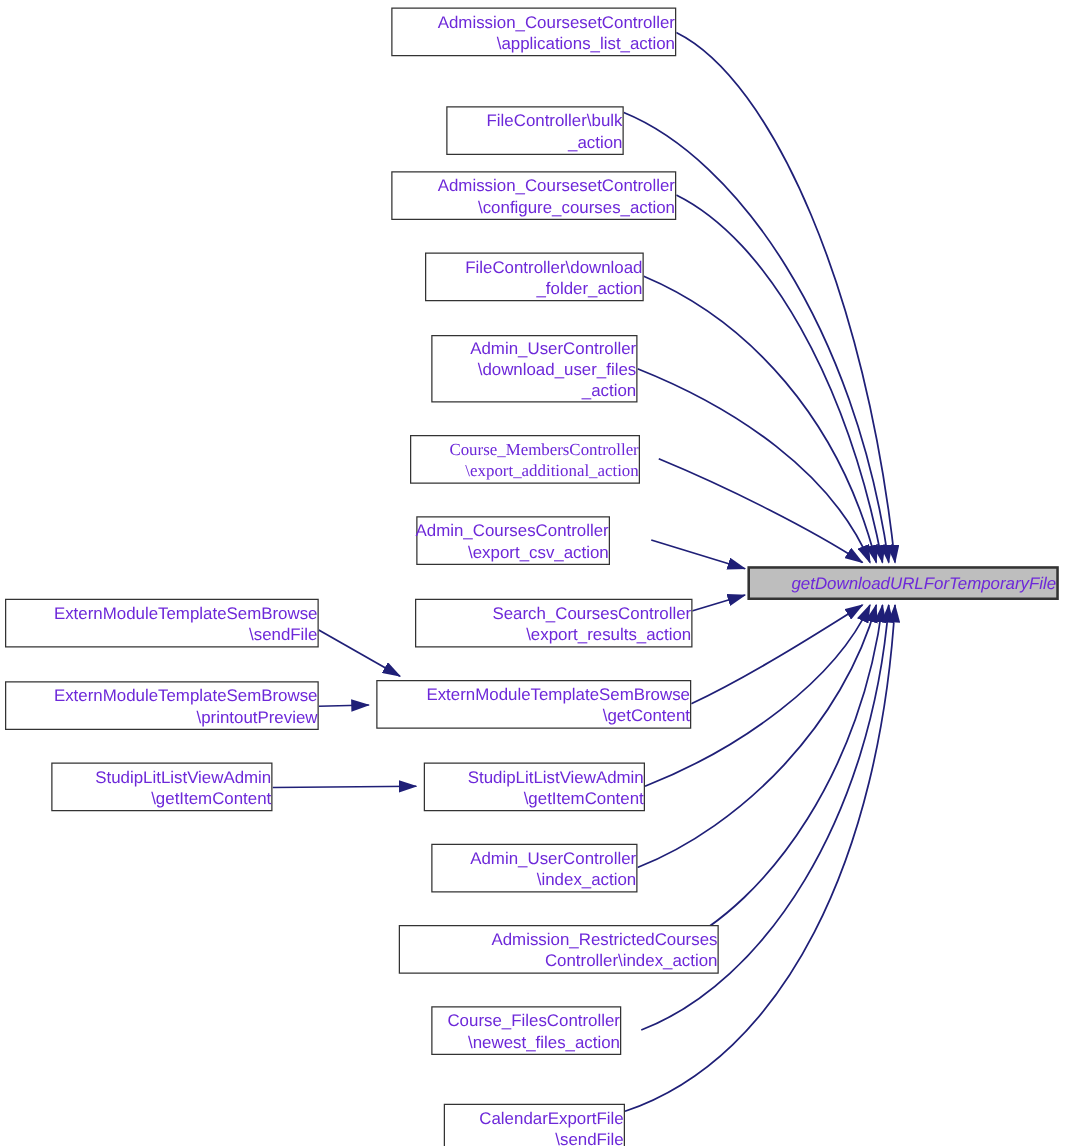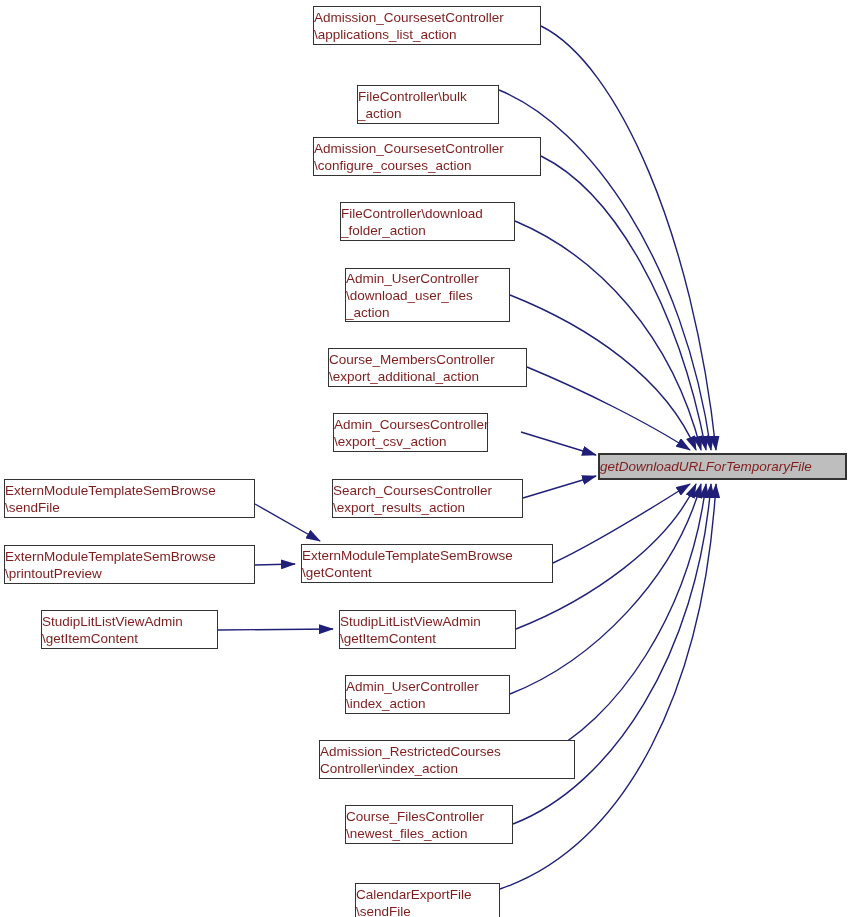--- a/index.html
+++ b/index.html
@@ -22,24 +22,24 @@
     width: 852px;
     height: 917px;
   }
   .node {
     position: absolute;
     box-sizing: border-box;
     background: #ffffff;
     border: 1.4px solid #333333;
     display: flex;
     flex-direction: column;
-    align-items: flex-start;
+    align-items: flex-end;
     justify-content: center;
     text-align: center;
-    color: #7f1d1d;
+    color: #6d28d9;
     font-size: 13.5px;
     line-height: 17px;
     white-space: nowrap;
     cursor: pointer;
   }
   .node.highlight {
     background: #bebebe;
     border-width: 2px;
     cursor: default;
     font-style: italic;
@@ -93,29 +93,29 @@
       </div>
       <div class="node" style="left: 340px; top: 202px; width: 175px; height: 39px;">
         <span class="line">FileController\download</span>
         <span class="line">_folder_action</span>
       </div>
       <div class="node" style="left: 345px; top: 268px; width: 165px; height: 54px;">
         <span class="line">Admin_UserController</span>
         <span class="line">\download_user_files</span>
         <span class="line">_action</span>
       </div>
-      <div class="node" style="left: 328px; top: 348px; width: 199px; height: 39px;">
+      <div class="node" style="left: 328px; top: 348px; width: 184px; height: 39px; font-family: Liberation Serif, serif;">
         <span class="line">Course_MembersController</span>
         <span class="line">\export_additional_action</span>
       </div>
       <div class="node" style="left: 333px; top: 413px; width: 155px; height: 39px;">
         <span class="line">Admin_CoursesController</span>
         <span class="line">\export_csv_action</span>
       </div>
-      <div class="node" style="left: 332px; top: 479px; width: 191px; height: 39px;">
+      <div class="node" style="left: 332px; top: 479px; width: 222px; height: 39px;">
         <span class="line">Search_CoursesController</span>
         <span class="line">\export_results_action</span>
       </div>
       <div class="node" style="left: 301px; top: 544px; width: 252px; height: 39px;">
         <span class="line">ExternModuleTemplateSemBrowse</span>
         <span class="line">\getContent</span>
       </div>
       <div class="node" style="left: 4px; top: 479px; width: 251px; height: 39px;">
         <span class="line">ExternModuleTemplateSemBrowse</span>
         <span class="line">\sendFile</span>
@@ -133,21 +133,21 @@
         <span class="line">\getItemContent</span>
       </div>
       <div class="node" style="left: 345px; top: 675px; width: 165px; height: 39px;">
         <span class="line">Admin_UserController</span>
         <span class="line">\index_action</span>
       </div>
       <div class="node" style="left: 319px; top: 740px; width: 256px; height: 39px;">
         <span class="line">Admission_RestrictedCourses</span>
         <span class="line">Controller\index_action</span>
       </div>
-      <div class="node" style="left: 345px; top: 805px; width: 168px; height: 39px;">
+      <div class="node" style="left: 345px; top: 805px; width: 152px; height: 39px;">
         <span class="line">Course_FilesController</span>
         <span class="line">\newest_files_action</span>
       </div>
       <div class="node" style="left: 355px; top: 870px; width: 145px; height: 39px; margin-top: 13px;">
         <span class="line">CalendarExportFile</span>
         <span class="line">\sendFile</span>
       </div>
       <div class="node highlight" style="left: 598px; top: 453px; width: 249px; height: 27px;">
         <span class="line">getDownloadURLForTemporaryFile</span>
       </div>

